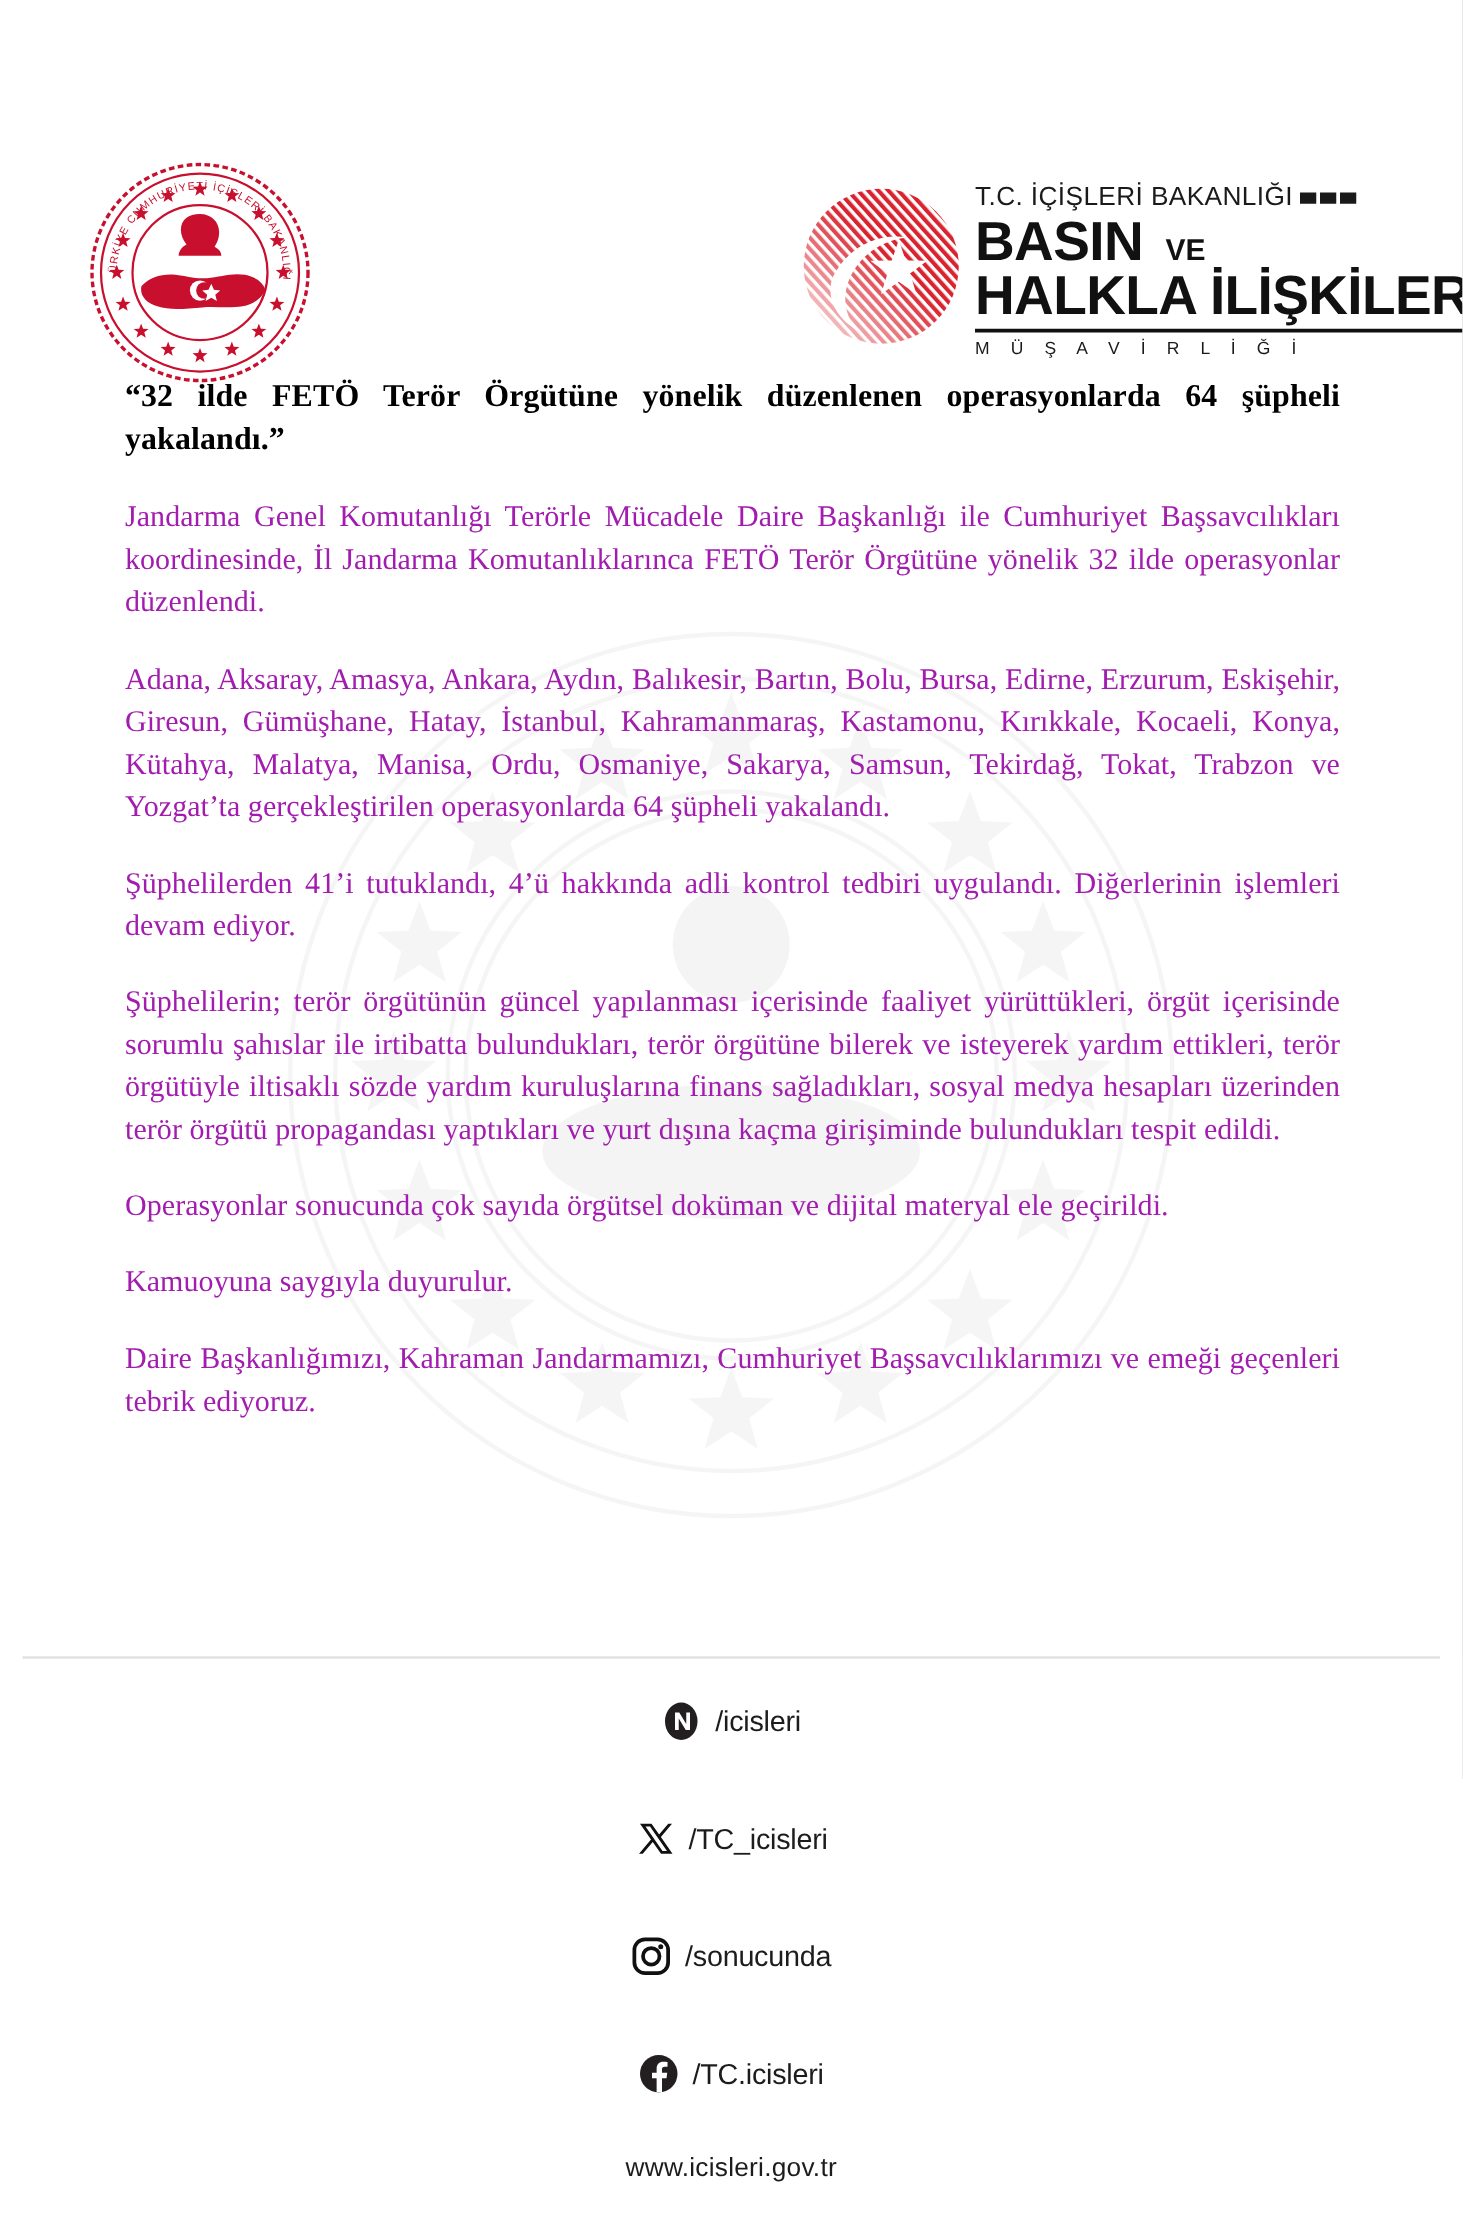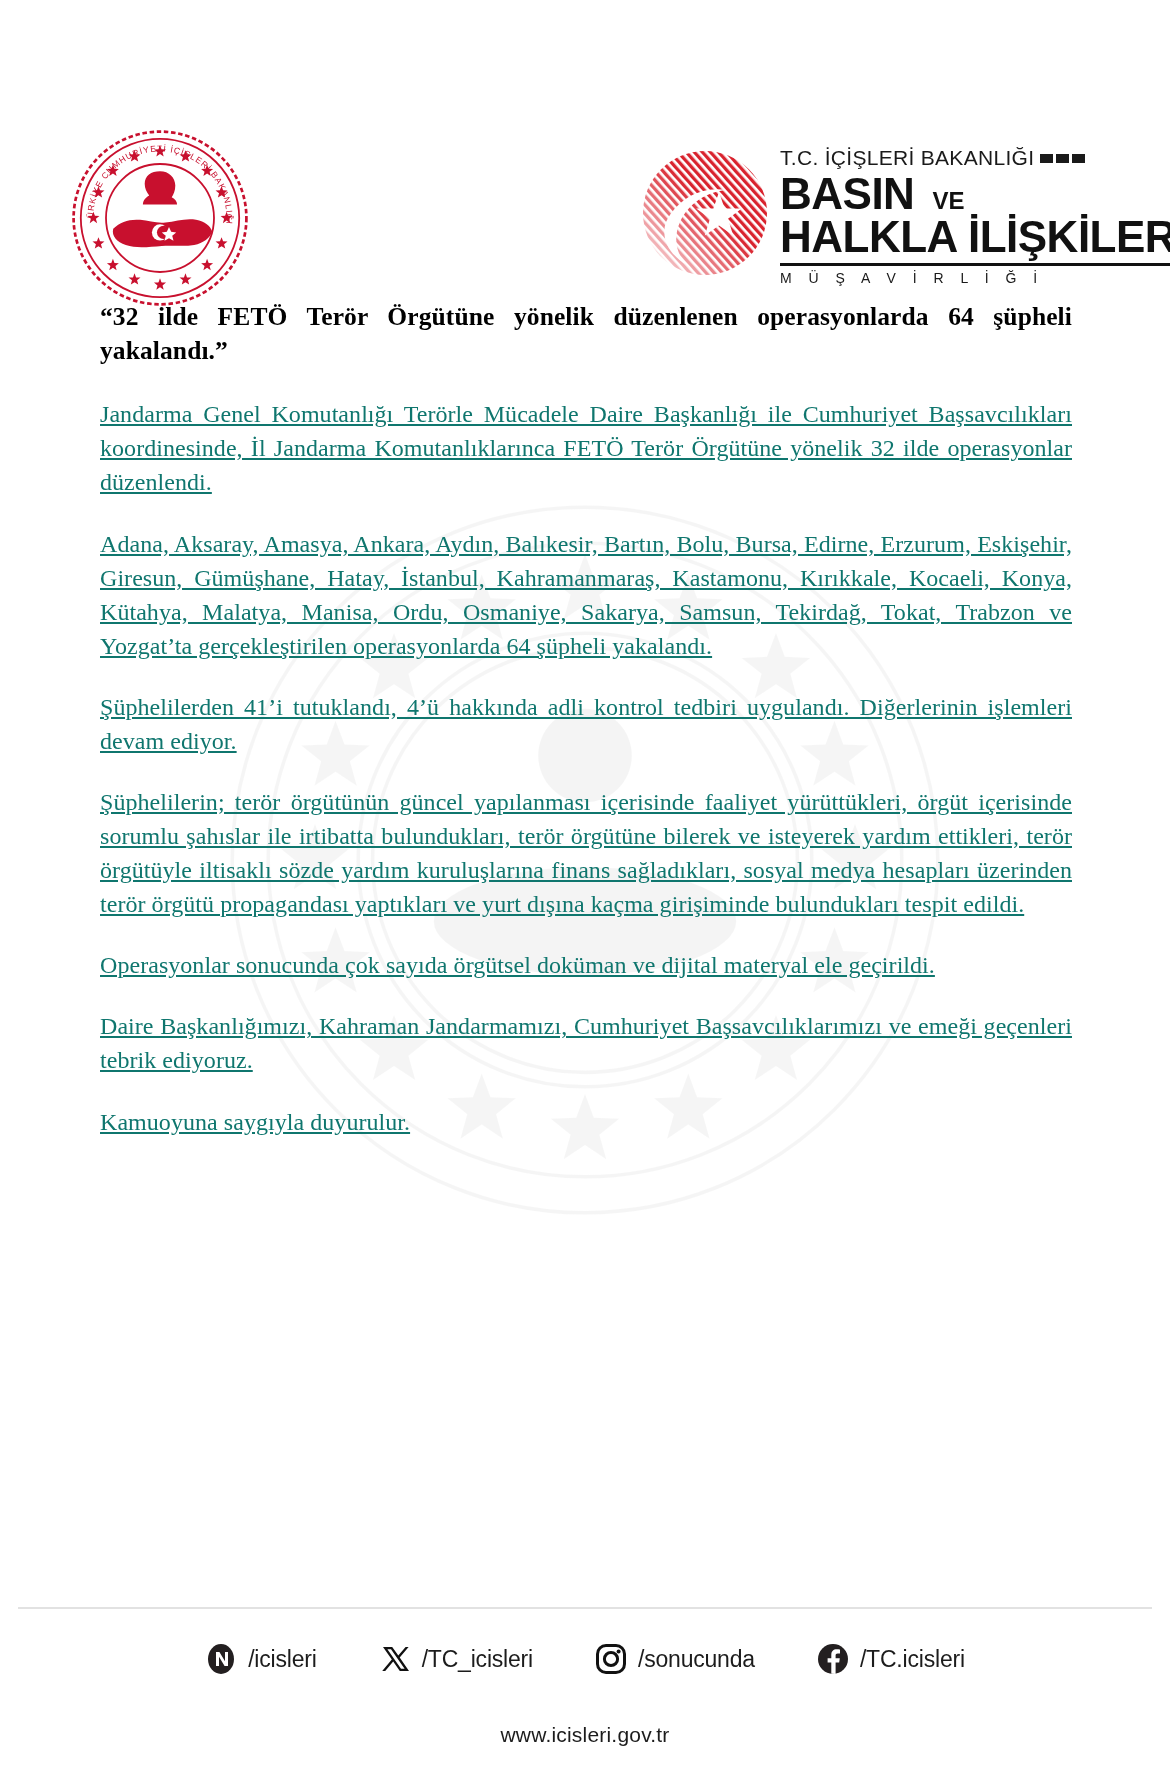--- a/index.html
+++ b/index.html
@@ -124,24 +124,23 @@
     line-height: 1.32;
     text-align: justify;
     color: #000000;
     margin: 0 0 30px 0;
     letter-spacing: 0.1px;
   }
   .para {
     font-size: 24px;
     line-height: 1.42;
     text-align: justify;
-    color: #0f766e;
+    color: #a21caf;
     margin: 0 0 27px 0;
     letter-spacing: 0.05px;
-    text-decoration: underline;
   }
   .para:last-child { margin-bottom: 0; }
 
   
   .footer {
     position: absolute;
     left: 0;
     right: 0;
     bottom: 0;
     z-index: 3;
@@ -151,20 +150,21 @@
     height: 2px;
     background: #e2e2e2;
     margin: 0 18px;
   }
   .socials {
     display: flex;
     justify-content: center;
     align-items: center;
     gap: 62px;
     padding: 34px 0 16px 0;
+    flex-direction: column;
   }
   .social {
     display: flex;
     align-items: center;
     gap: 11px;
   }
   .social svg { display: block; }
   .social-handle {
     font-family: "Liberation Sans", sans-serif;
     font-size: 23px;
@@ -301,22 +301,22 @@
     </div>
   </div>
 
   <div class="content">
     <p class="headline">“32 ilde FETÖ Terör Örgütüne yönelik düzenlenen operasyonlarda 64 şüpheli yakalandı.”</p>
     <p class="para">Jandarma Genel Komutanlığı Terörle Mücadele Daire Başkanlığı ile Cumhuriyet Başsavcılıkları koordinesinde, İl Jandarma Komutanlıklarınca FETÖ Terör Örgütüne yönelik 32 ilde operasyonlar düzenlendi.</p>
     <p class="para">Adana, Aksaray, Amasya, Ankara, Aydın, Balıkesir, Bartın, Bolu, Bursa, Edirne, Erzurum, Eskişehir, Giresun, Gümüşhane, Hatay, İstanbul, Kahramanmaraş, Kastamonu, Kırıkkale, Kocaeli, Konya, Kütahya, Malatya, Manisa, Ordu, Osmaniye, Sakarya, Samsun, Tekirdağ, Tokat, Trabzon ve Yozgat’ta gerçekleştirilen operasyonlarda 64 şüpheli yakalandı.</p>
     <p class="para">Şüphelilerden 41’i tutuklandı, 4’ü hakkında adli kontrol tedbiri uygulandı. Diğerlerinin işlemleri devam ediyor.</p>
     <p class="para">Şüphelilerin; terör örgütünün güncel yapılanması içerisinde faaliyet yürüttükleri, örgüt içerisinde sorumlu şahıslar ile irtibatta bulundukları, terör örgütüne bilerek ve isteyerek yardım ettikleri, terör örgütüyle iltisaklı sözde yardım kuruluşlarına finans sağladıkları, sosyal medya hesapları üzerinden terör örgütü propagandası yaptıkları ve yurt dışına kaçma girişiminde bulundukları tespit edildi.</p>
     <p class="para">Operasyonlar sonucunda çok sayıda örgütsel doküman ve dijital materyal ele geçirildi.</p>
+    <p class="para">Kamuoyuna saygıyla duyurulur.</p>
     <p class="para">Daire Başkanlığımızı, Kahraman Jandarmamızı, Cumhuriyet Başsavcılıklarımızı ve emeği geçenleri tebrik ediyoruz.</p>
-    <p class="para">Kamuoyuna saygıyla duyurulur.</p>
   </div>
 
   <div class="footer">
     <div class="footer-rule"></div>
     <div class="socials">
 
       <div class="social">
         <svg width="32" height="32" viewBox="0 0 32 32" aria-hidden="true">
           <ellipse cx="16" cy="16" rx="13" ry="15" fill="#231f20"></ellipse>
           <path d="M 11,23 L 11,9 L 14.4,9 L 20,18.2 L 20,9 L 23,9 L 23,23 L 19.6,23 L 14,13.8 L 14,23 Z" fill="#ffffff"></path>

